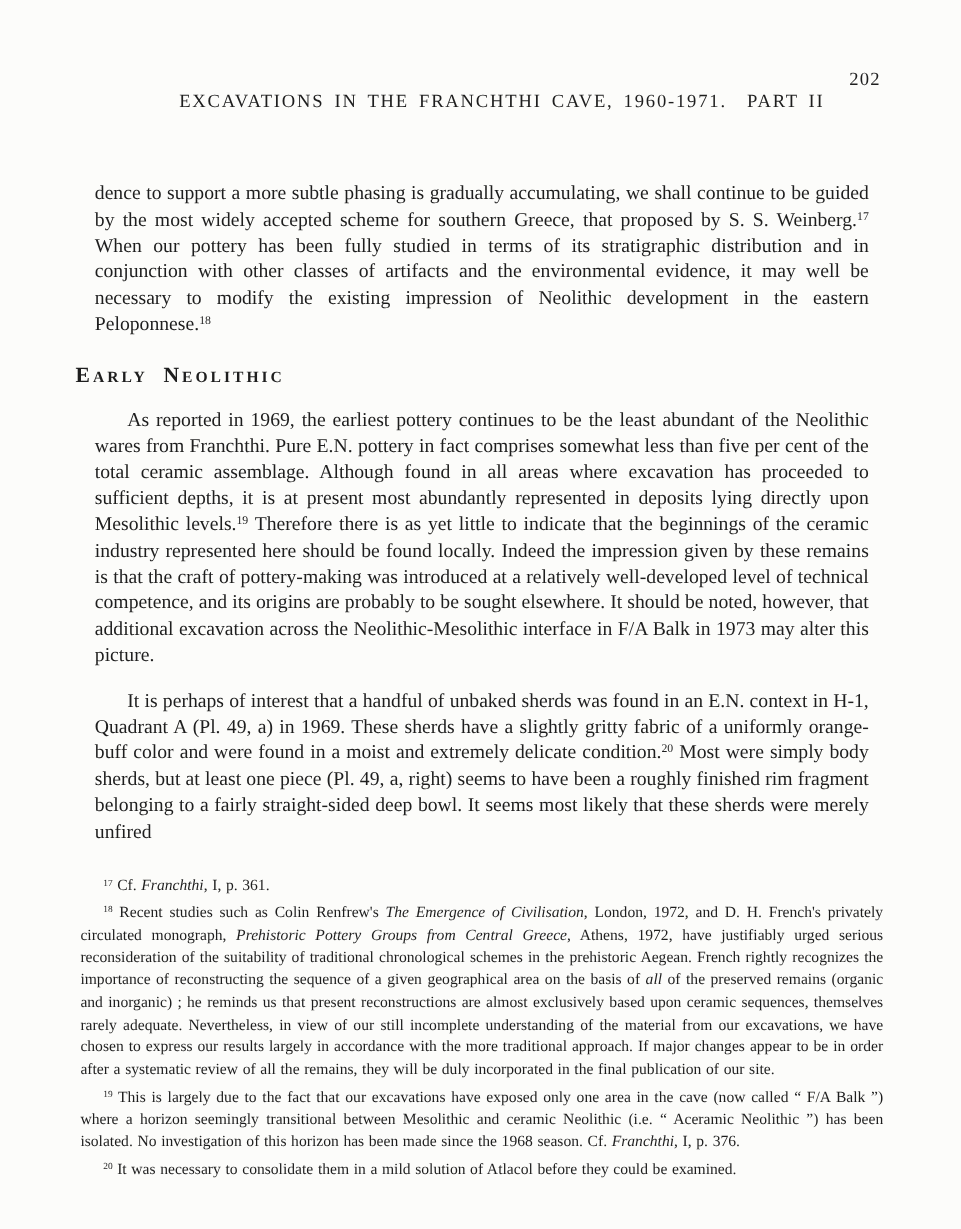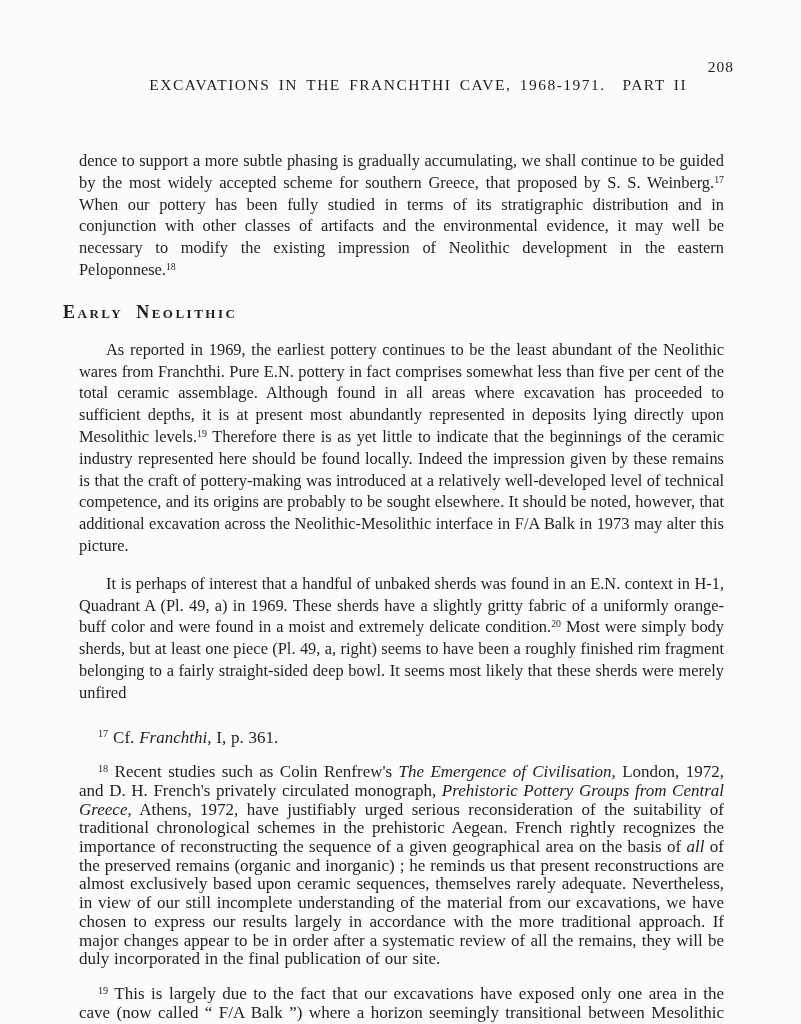--- a/index.html
+++ b/index.html
@@ -56,47 +56,48 @@
     font-weight: bold;
     font-variant: small-caps;
     letter-spacing: 2.5px;
     word-spacing: 6px;
     font-size: 18px;
     margin: 21px 0 11px 0;
   }
 
   .footnotes { margin-top: 25px; }
   .footnote {
-    margin: 16px;
-    font-size: 17px;
+    margin: 4px;
+    font-size: 13px;
     line-height: 18.7px;
     text-align: justify;
     text-indent: 19px;
     word-spacing: 0.6px;
     hyphens: none;
   }
   .footnote em, .para em { font-style: italic; }
 </style>
 </head>
 <body>
 
 <div class="page">
 
   <div class="running-head">
-    <span class="head-title">EXCAVATIONS IN THE FRANCHTHI CAVE, 1968-1971.  PART II</span>
-    <span class="page-number">208</span>
+    <span class="head-title">EXCAVATIONS IN THE FRANCHTHI CAVE, 1960-1971.  PART II</span>
+    <span class="page-number">202</span>
   </div>
 
   <p class="para"><span>dence to support a more subtle phasing is gradually accumulating, we shall continue to be guided by the most widely accepted scheme for southern Greece, that proposed by S. S. Weinberg.</span><sup>17</sup><span> When our pottery has been fully studied in terms of its stratigraphic distribution and in conjunction with other classes of artifacts and the environmental evidence, it may well be necessary to modify the existing impression of Neolithic development in the eastern Peloponnese.</span><sup>18</sup></p>
 
   <h2 class="section-heading">Early Neolithic</h2>
 
   <p class="para indented"><span>As reported in 1969, the earliest pottery continues to be the least abundant of the Neolithic wares from Franchthi.  Pure E.N. pottery in fact comprises somewhat less than five per cent of the total ceramic assemblage.  Although found in all areas where excavation has proceeded to sufficient depths, it is at present most abundantly represented in deposits lying directly upon Mesolithic levels.</span><sup>19</sup><span> Therefore there is as yet little to indicate that the beginnings of the ceramic industry represented here should be found locally.  Indeed the impression given by these remains is that the craft of pottery-making was introduced at a relatively well-developed level of technical competence, and its origins are probably to be sought elsewhere.  It should be noted, however, that additional excavation across the Neolithic-Mesolithic interface in F/A Balk in 1973 may alter this picture.</span></p>
 
   <p class="para indented"><span>It is perhaps of interest that a handful of unbaked sherds was found in an E.N. context in H-1, Quadrant A (Pl. 49, a) in 1969.  These sherds have a slightly gritty fabric of a uniformly orange-buff color and were found in a moist and extremely delicate condition.</span><sup>20</sup><span> Most were simply body sherds, but at least one piece (Pl. 49, a, right) seems to have been a roughly finished rim fragment belonging to a fairly straight-sided deep bowl.  It seems most likely that these sherds were merely unfired</span></p>
 
   <div class="footnotes">
     <p class="footnote"><sup>17</sup><span> Cf. </span><em>Franchthi</em><span>, I, p. 361.</span></p>
     <p class="footnote"><sup>18</sup><span> Recent studies such as Colin Renfrew's </span><em>The Emergence of Civilisation</em><span>, London, 1972, and D. H. French's privately circulated monograph, </span><em>Prehistoric Pottery Groups from Central Greece</em><span>, Athens, 1972, have justifiably urged serious reconsideration of the suitability of traditional chronological schemes in the prehistoric Aegean.  French rightly recognizes the importance of reconstructing the sequence of a given geographical area on the basis of </span><em>all</em><span> of the preserved remains (organic and inorganic) ; he reminds us that present reconstructions are almost exclusively based upon ceramic sequences, themselves rarely adequate.  Nevertheless, in view of our still incomplete understanding of the material from our excavations, we have chosen to express our results largely in accordance with the more traditional approach.  If major changes appear to be in order after a systematic review of all the remains, they will be duly incorporated in the final publication of our site.</span></p>
     <p class="footnote"><sup>19</sup><span> This is largely due to the fact that our excavations have exposed only one area in the cave (now called “ F/A Balk ”) where a horizon seemingly transitional between Mesolithic and ceramic Neolithic (i.e. “ Aceramic Neolithic ”) has been isolated.  No investigation of this horizon has been made since the 1968 season.  Cf. </span><em>Franchthi</em><span>, I, p. 376.</span></p>
+    <p class="footnote"><sup>20</sup><span> It was necessary to consolidate them in a mild solution of Atlacol before they could be examined.</span></p>
   </div>
 
 </div>
 
 </body></html>

